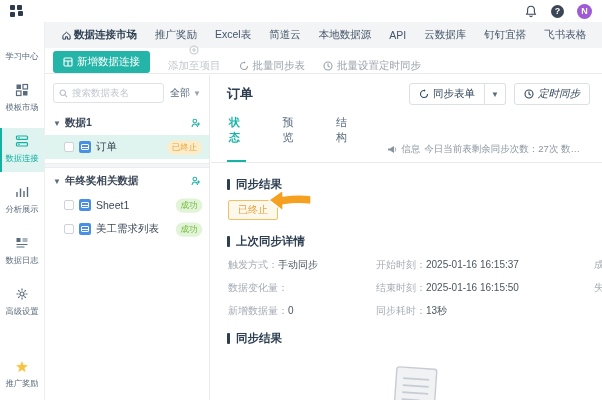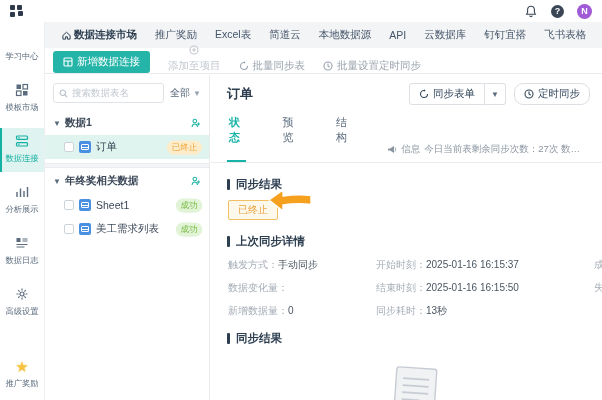--- a/index.html
+++ b/index.html
@@ -66,21 +66,21 @@
   .group-action { margin-left:auto; color:#25b5a8; }
 
   
   .main { position:absolute; top:75px; left:211px; right:0; bottom:0; background:#fff; }
   .main-hd { display:flex; align-items:center; padding:8px 12px 4px 16px; }
   .main-title { font-size:13px; color:#2c3e50; font-weight:bold; flex:1; }
   .btn-group { display:flex; align-items:stretch; margin-right:8px; }
   .btn-outline { background:#fff; border:1px solid #dcdfe3; font-family:inherit; font-size:10.5px; color:#33475b; padding:3px 9px; display:flex; align-items:center; gap:4px; cursor:pointer; }
   .btn-group .btn-outline:first-child { border-radius:3px 0 0 3px; }
   .btn-split { background:#fff; border:1px solid #dcdfe3; border-left:none; border-radius:0 3px 3px 0; padding:3px 6px; font-size:8px; color:#5a6b7d; cursor:pointer; display:flex; align-items:center; }
-  .btn-outline.single { border-radius:9px; }
+  .btn-outline.single { border-radius:3px;font-style:italic; }
   .main-tabs { display:flex; align-items:flex-end; border-bottom:1px solid #e8eaec; padding:0 16px; gap:34px; }
   .mtab { padding:6px 2px 15px; font-size:11px; color:#5a6b7d; cursor:pointer; border-bottom:2px solid transparent; }
   .mtab.active { color:#17b3a6; border-bottom-color:#17b3a6; font-weight:bold; }
   .tab-info { margin-left:auto; display:flex; align-items:center; gap:4px; color:#8a94a0; font-size:9.5px; padding-bottom:6px; white-space:nowrap; overflow:hidden; max-width:300px; }
   .tab-info .itxt { overflow:hidden; text-overflow:ellipsis; }
   .main-body { padding:10px 16px 0; position:relative; }
   .sec-hd { display:flex; align-items:center; gap:6px; margin-top:4px; }
   .sec-bar { width:3px; height:11px; background:#2c3e50; border-radius:1px; }
   .sec-title { font-size:11.5px; font-weight:bold; color:#2c3e50; }
   .status-badge { display:inline-block; margin:8px 0 10px 1px; border:1px solid #f2c063; background:#fdf8ec; color:#e9a13b; font-size:10px; padding:2px 9px; border-radius:2px; }

